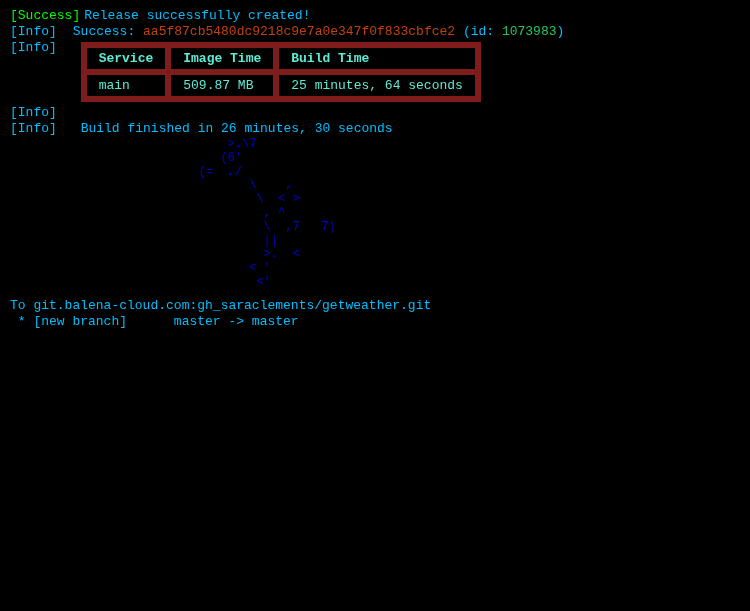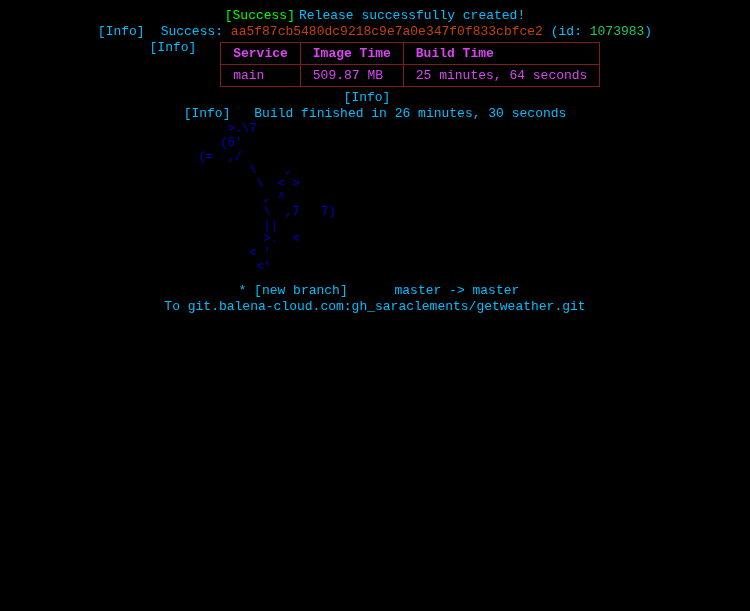--- a/index.html
+++ b/index.html
@@ -11,21 +11,20 @@
       width: 750px;
       min-height: 611px;
       padding: 8px 10px;
       overflow: hidden;
     }
     .line {
       display: flex;
       align-items: flex-start;
       margin-bottom: 1px;
       white-space: pre;
-      justify-content: center;
     }
     .tag-success {
       color: #00ff00;
       margin-right: 4px;
     }
     .tag-info {
       color: #00bfff;
       margin-right: 16px;
     }
     .msg-text {
@@ -40,23 +39,23 @@
     .release-id {
       color: #22c55e;
     }
     table {
       border-collapse: collapse;
       margin-left: 0px;
       margin-top: 2px;
       margin-bottom: 2px;
     }
     table th, table td {
-      border: 1px solid #7f1d1d;
+      border: 6px solid #7f1d1d;
       padding: 3px 12px;
-      color: #d946ef;
+      color: #5eead4;
       font-family: 'Courier New', Courier, monospace;
       font-size: 13px;
       text-align: left;
     }
     table th {
       background: transparent;
     }
     .ascii-art {
       color: #0000cd;
       font-size: 12px;
@@ -125,20 +124,20 @@
             \  &lt; &gt;
              , ^
              \  ,7   7)
              ||
              &gt;.  &lt;
            &lt; '
             &lt;'</div>
 
   <div class="bottom-section">
     <div class="line">
-      <span class="bottom-text"> * [new branch]      master -&gt; master</span>
+      <span class="bottom-text">To git.balena-cloud.com:gh_saraclements/getweather.git</span>
     </div>
     <div class="line">
-      <span class="bottom-text">To git.balena-cloud.com:gh_saraclements/getweather.git</span>
+      <span class="bottom-text"> * [new branch]      master -&gt; master</span>
     </div>
   </div>
 
 </div>
 
 </body></html>

